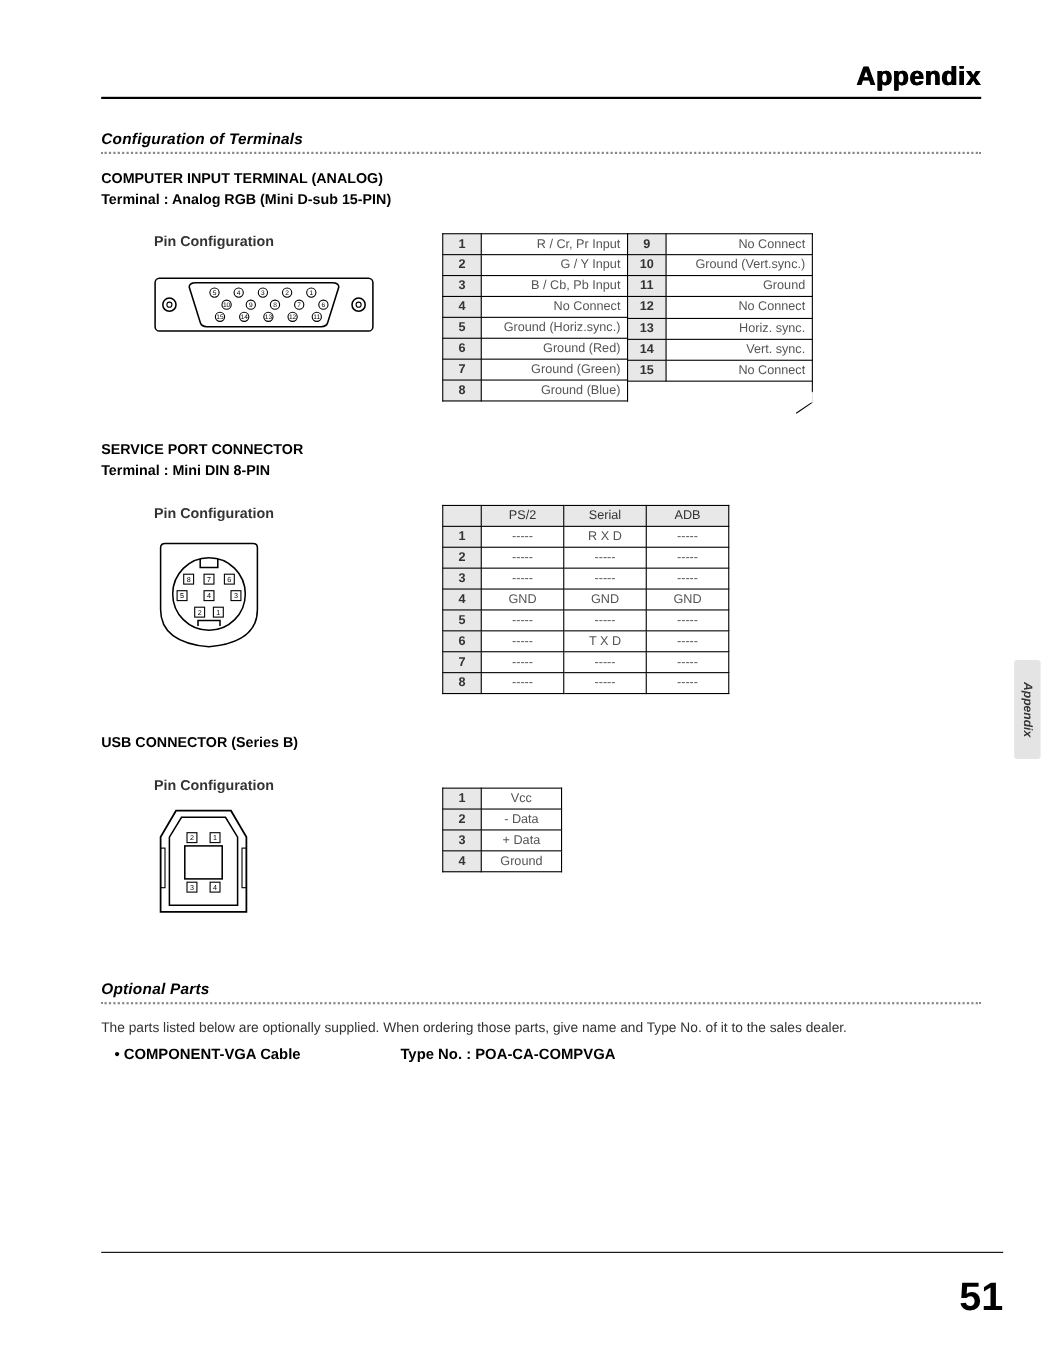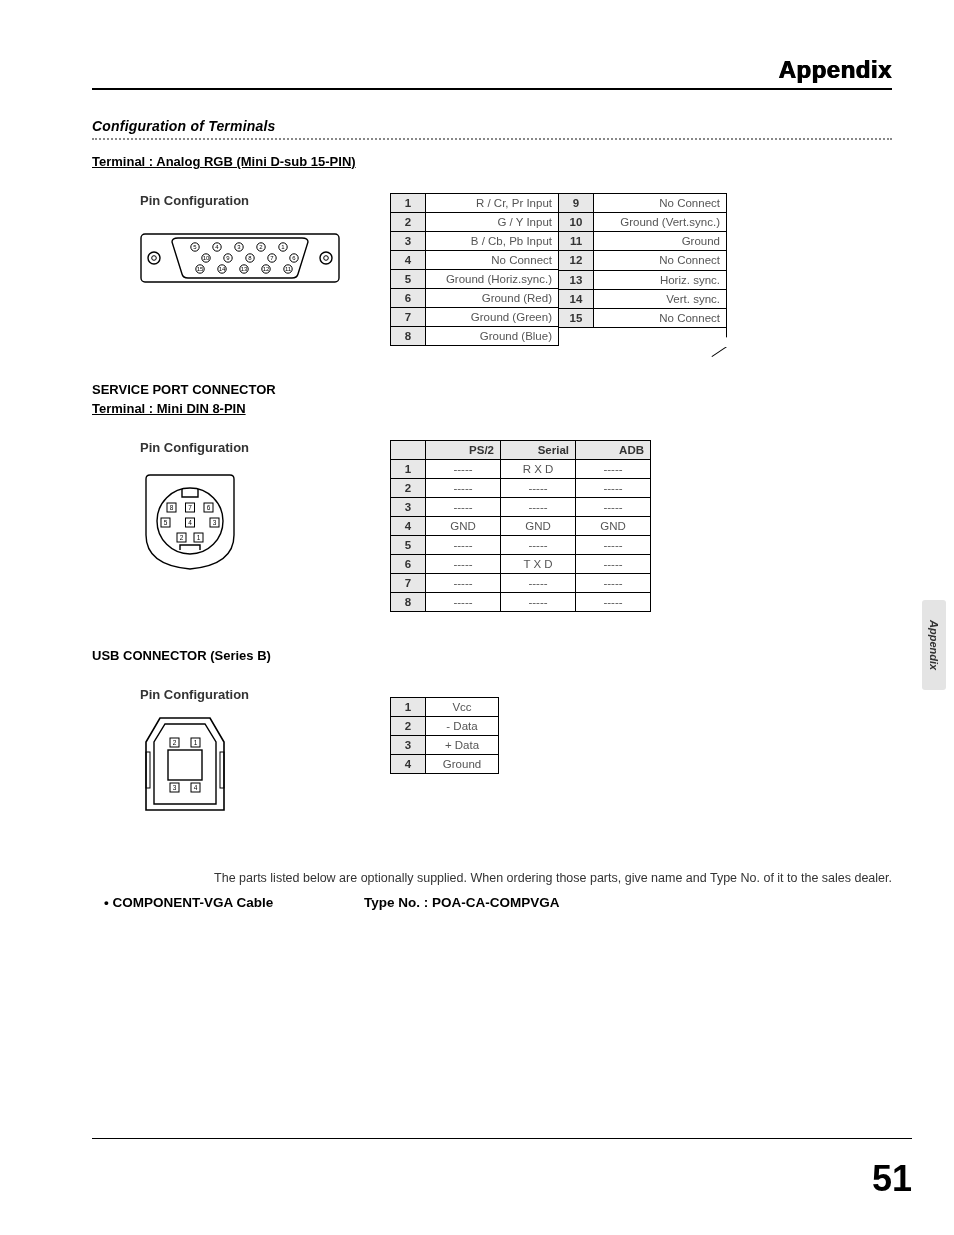--- a/index.html
+++ b/index.html
@@ -11,46 +11,46 @@
   .page { padding: 56px 62px 0 92px; position: relative; height: 100%; box-sizing: border-box; }
 
   .header-bar { border-bottom: 2px solid #000; padding-bottom: 4px; margin-bottom: 28px; }
   .header-title { font-size: 24px; font-weight: bold; color: #000; text-align: right;
     text-shadow: 0.5px 0 #000, -0.5px 0 #000; letter-spacing: 0.5px; }
 
   .section-title { font-size: 14px; font-weight: bold; font-style: italic; color: #000;
     border-bottom: 2px dotted #888; padding-bottom: 4px; margin: 0 0 14px 0; letter-spacing: 0.2px; }
 
   .sub-heading { font-size: 13px; font-weight: bold; color: #000; margin: 4px 0; }
-  .terminal-line { font-size: 13px; font-weight: bold; color: #000; margin: 2px 0 24px 0; text-decoration: underline; }
+  .terminal-line { font-size: 13px; font-weight: bold; color: #000; margin: 2px 0 24px 0; }
 
   .pin-config-label { font-size: 13px; font-weight: bold; margin: 0 0 10px 0; }
 
-  .row { display: flex; align-items: flex-start; gap: 20px; }
+  .row { display: flex; align-items: flex-start; gap: 32px; }
 
   
   table { border-collapse: collapse; }
   table td, table th { border: 1px solid #000; font-size: 11.5px; padding: 1px 6px; height: 16px; line-height: 16px; }
   .num-col { font-weight: bold; text-align: center; width: 22px; background: #e8e8e8; }
   .val-col { text-align: left; color: #555; }
   .val-center { text-align: center; color: #555; }
-  .hdr-cell { font-weight: bold; text-align: right; background: #e8e8e8; }
+  .hdr-cell { font-weight: normal; text-align: center; background: #e8e8e8; }
 
   .dsub-tbl .val-col { width: 120px; text-align: right; }
   .din-tbl th.hdr-cell, .din-tbl td.val-center { width: 62px; }
   .usb-tbl .val-center { width: 60px; }
 
   
   .dsub-svg { width: 200px; height: 80px; }
   .din-svg  { width: 100px; height: 110px; }
   .usb-svg  { width: 90px; height: 105px; }
 
   .section-block { margin-bottom: 36px; }
 
-  .optional-intro { font-size: 12.5px; color: #333; margin: 6px 0 10px 0; text-align: right; }
+  .optional-intro { font-size: 12.5px; color: #333; margin: 6px 0 10px 0; }
   .opt-row { display: flex; font-size: 13.5px; font-weight: bold; color: #000; margin: 3px 12px; }
   .opt-name { width: 260px; }
   .opt-type { }
 
   .side-tab { position: absolute; right: 8px; top: 600px; width: 24px; height: 90px;
     background: #e4e4e4; border-radius: 3px; display: flex; align-items: center; justify-content: center; }
   .side-tab span { writing-mode: vertical-rl; font-size: 11px; font-weight: bold; font-style: italic; color: #333; }
 
   .page-num { position: absolute; right: 42px; bottom: 35px; font-size: 36px; font-weight: bold; color: #000; }
   .page-num-rule { position: absolute; left: 92px; right: 42px; bottom: 96px; border-top: 1px solid #000; }
@@ -66,20 +66,21 @@
 <body>
 
 <div class="page">
 
   <div class="header-bar">
     <div class="header-title">Appendix</div>
   </div>
 
   <div class="section-block">
     <div class="section-title">Configuration of Terminals</div>
+    <div class="sub-heading">COMPUTER INPUT TERMINAL (ANALOG)</div>
     <div class="terminal-line">Terminal : Analog RGB (Mini D-sub 15-PIN)</div>
 
     <div class="row" style="margin-left:48px;">
       <div style="width:230px;">
         <div class="pin-config-label">Pin Configuration</div>
         <svg class="dsub-svg" viewBox="0 0 200 80">
           <rect x="1" y="16" width="198" height="48" rx="4" fill="none" stroke="#000" stroke-width="1.4"></rect>
           <circle cx="14" cy="40" r="6" fill="none" stroke="#000" stroke-width="1.4"></circle>
           <circle cx="14" cy="40" r="2.3" fill="none" stroke="#000"></circle>
           <circle cx="186" cy="40" r="6" fill="none" stroke="#000" stroke-width="1.4"></circle>
@@ -333,20 +334,21 @@
         <tr>
               <td class="num-col">4</td>
               <td class="val-center">Ground</td>
             </tr>
       </tbody>
         </table>
     </div>
   </div>
 
   <div>
+    <div class="section-title">Optional Parts</div>
     <div class="optional-intro">The parts listed below are optionally supplied.  When ordering those parts, give name and Type No. of it to the sales dealer.</div>
     <div class="opt-row">
       <div class="opt-name">• COMPONENT-VGA Cable</div>
       <div class="opt-type">Type No.  :  POA-CA-COMPVGA</div>
     </div>
   </div>
 
 </div>
 
 <div class="side-tab">

